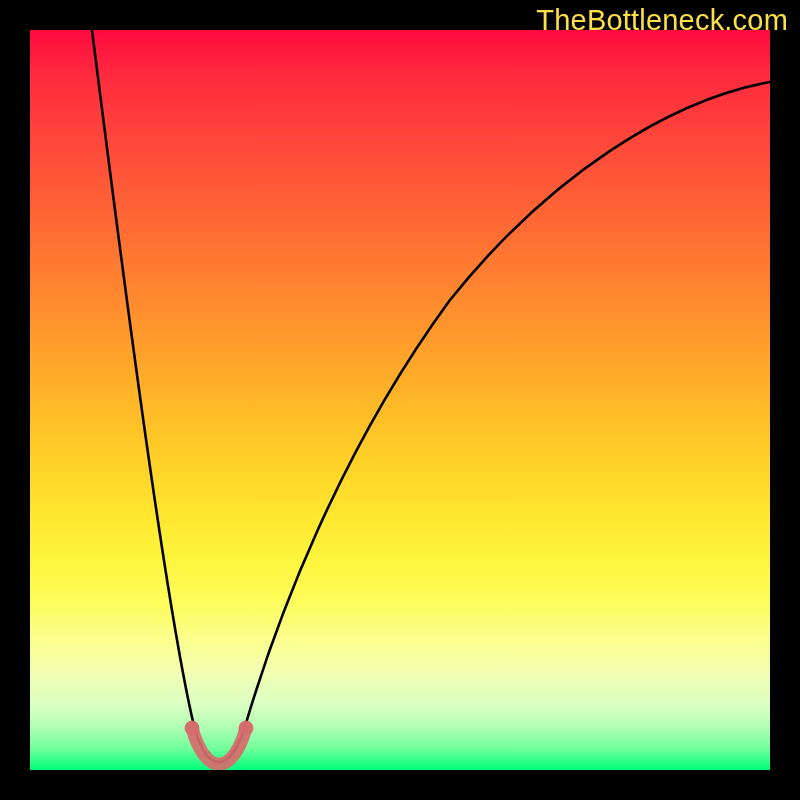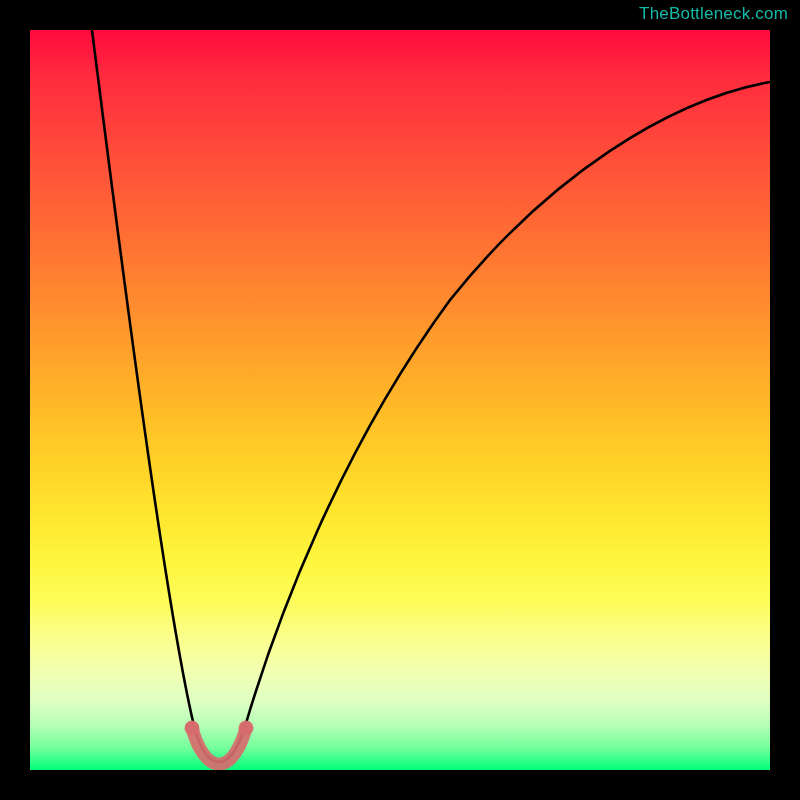--- a/index.html
+++ b/index.html
@@ -8,23 +8,23 @@
     position: relative;
     width: 800px;
     height: 800px;
     background: #000;
   }
   .watermark {
     position: absolute;
     top: 4px;
     right: 12px;
     font-family: Arial, Helvetica, sans-serif;
-    font-size: 17px;
+    font-size: 29px;
     font-weight: 500;
-    color: #14b8a6;
+    color: #fde047;
     letter-spacing: 0.2px;
     z-index: 5;
   }
   .plot-bg {
     position: absolute;
     left: 30px;
     top: 30px;
     width: 740px;
     height: 740px;
     background: linear-gradient(to bottom,

